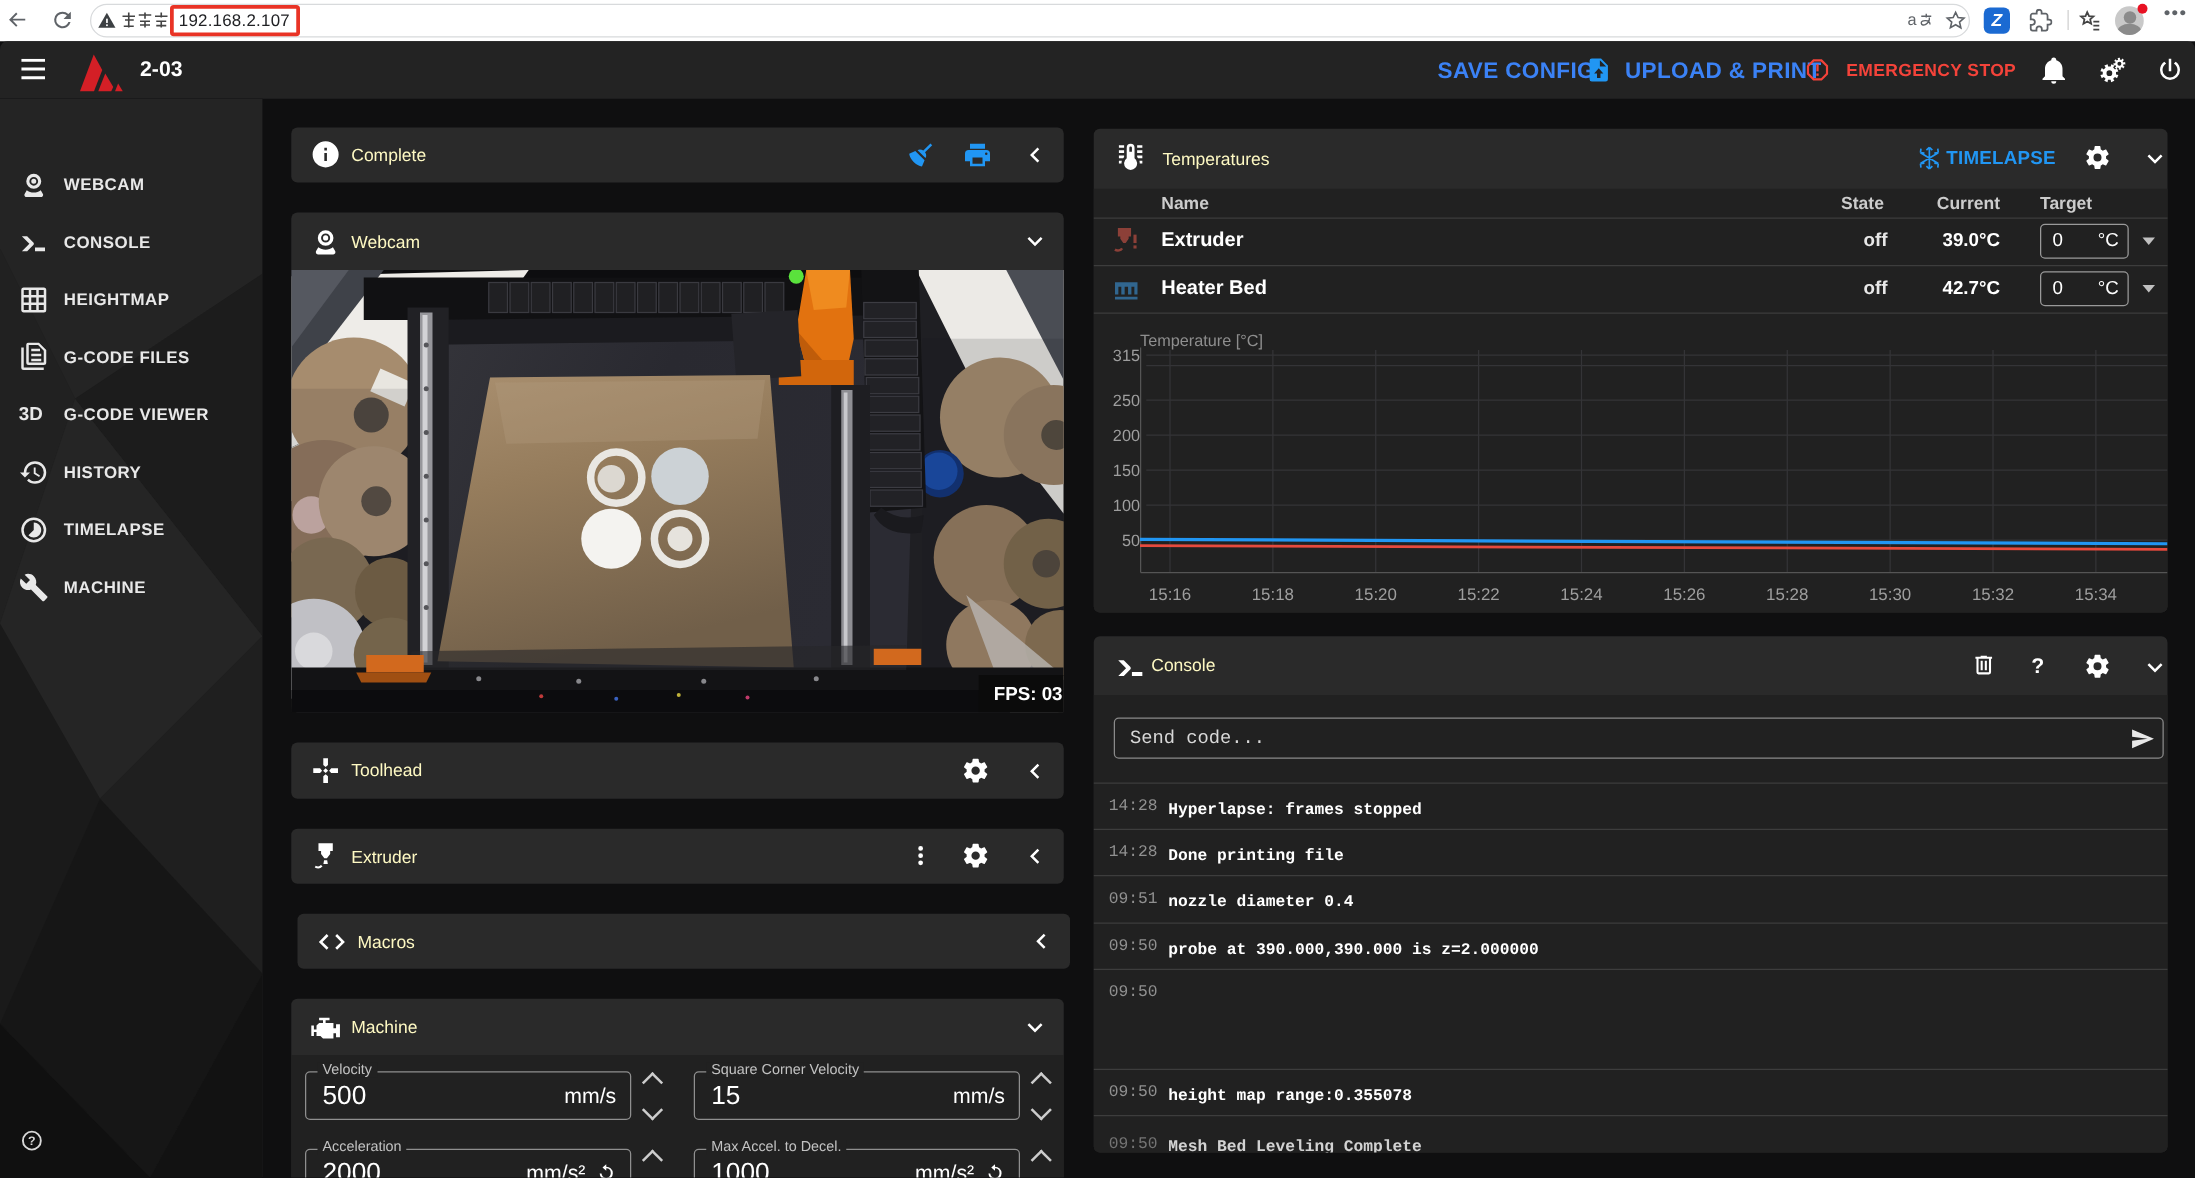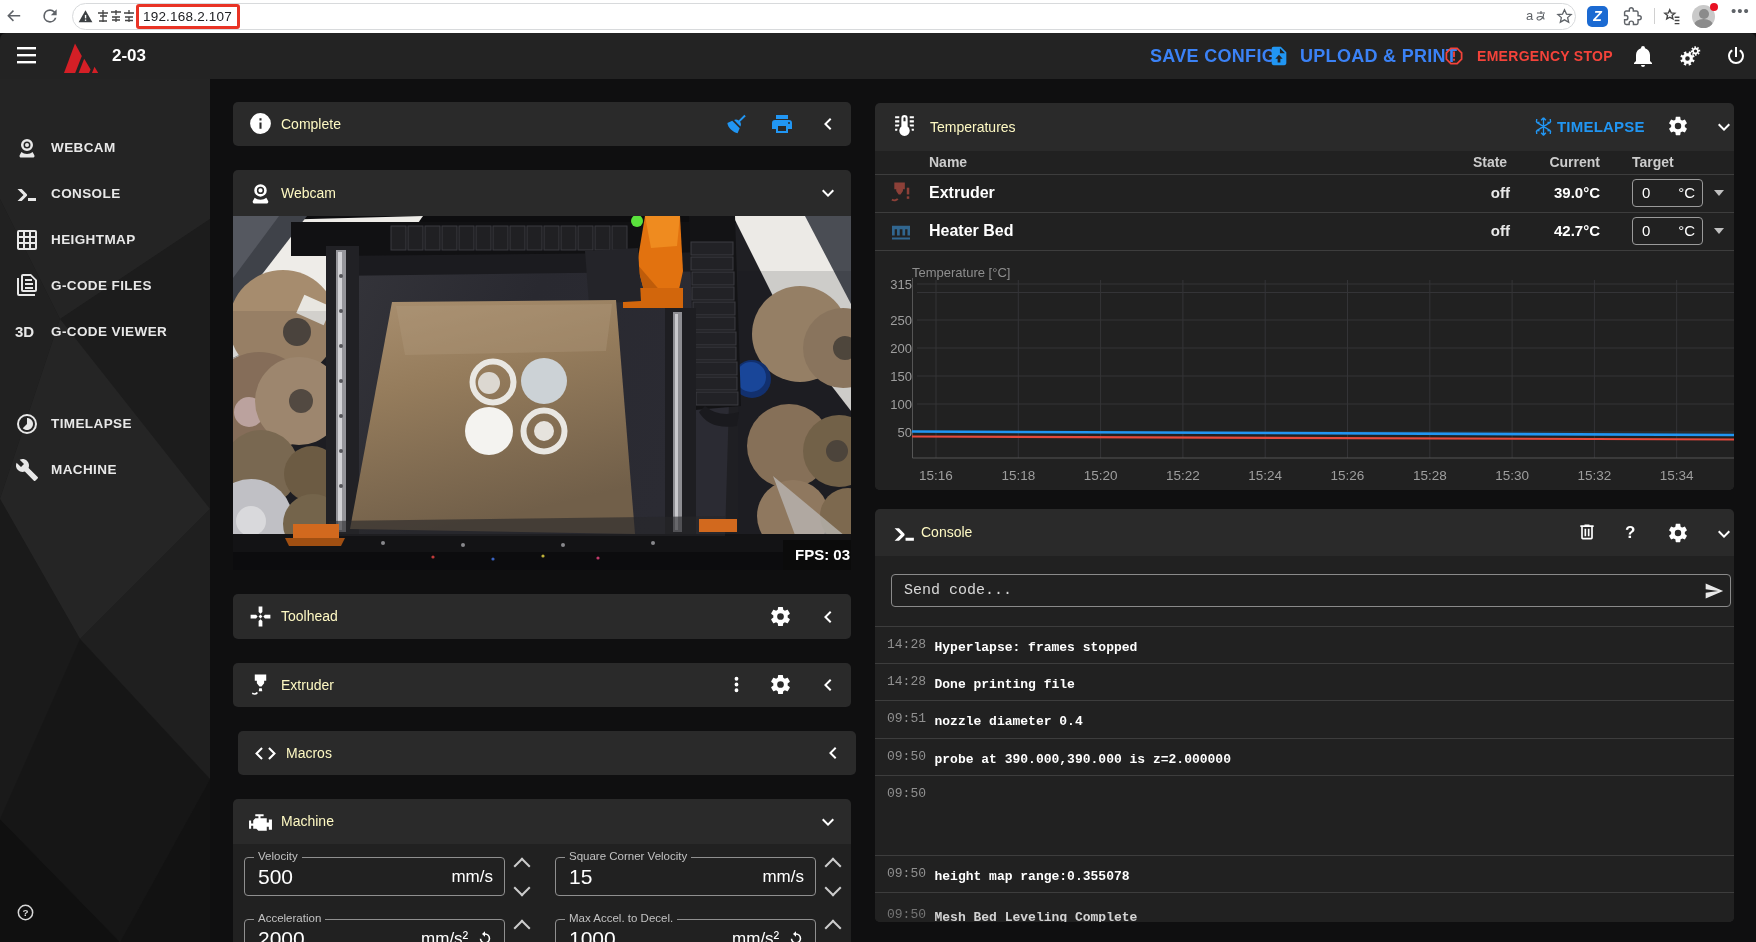--- a/index.html
+++ b/index.html
@@ -182,20 +182,26 @@
   </div>
   <div class="nav-item" style="top:184px">
     <svg class="ic" viewBox="0 0 24 24">
         <path d="M16,0H8A2,2 0 0,0 6,2V16A2,2 0 0,0 8,18H20A2,2 0 0,0 22,16V6L16,0M20,16H8V2H15.5L20,6.5V16M4,4V20H20V22H4A2,2 0 0,1 2,20V4H4M10,5H17V7H10V5M10,9H18V11H10V9M10,13H18V15H10V13Z" fill="#e8e8e8"></path>
       </svg>
     <div class="lb">G-CODE FILES</div>
   </div>
   <div class="nav-item" style="top:230px">
     <div class="ic" style="color:#e8e8e8;font-size:15px;font-weight:bold;line-height:24px;letter-spacing:0px">3D</div>
     <div class="lb">G-CODE VIEWER</div>
+  </div>
+  <div class="nav-item" style="top:276px">
+    <svg class="ic" viewBox="0 0 24 24">
+        <path d="M13.5,8H12V13L16.28,15.54L17,14.33L13.5,12.25V8M13,3A9,9 0 0,0 4,12H1L4.96,16.03L9,12H6A7,7 0 0,1 13,5A7,7 0 0,1 20,12A7,7 0 0,1 13,19C11.07,19 9.32,18.21 8.06,16.94L6.64,18.36C8.27,20 10.5,21 13,21A9,9 0 0,0 22,12A9,9 0 0,0 13,3" fill="#e8e8e8"></path>
+      </svg>
+    <div class="lb">HISTORY</div>
   </div>
   <div class="nav-item" style="top:322px">
     <svg class="ic" viewBox="0 0 24 24">
         <path d="M16.24,7.76C15.07,6.58 13.53,6 12,6V12L7.76,16.24C10.1,18.58 13.9,18.58 16.24,16.24C18.59,13.9 18.59,10.1 16.24,7.76M12,2A10,10 0 0,0 2,12A10,10 0 0,0 12,22A10,10 0 0,0 22,12A10,10 0 0,0 12,2M12,20A8,8 0 0,1 4,12A8,8 0 0,1 12,4A8,8 0 0,1 20,12A8,8 0 0,1 12,20Z" fill="#e8e8e8"></path>
       </svg>
     <div class="lb">TIMELAPSE</div>
   </div>
   <div class="nav-item" style="top:368px">
     <svg class="ic" viewBox="0 0 24 24">
         <path d="M22.7,19L13.6,9.9C14.5,7.6 14,4.9 12.1,3C10.1,1 7.1,0.6 4.7,1.7L9,6L6,9L1.6,4.7C0.4,7.1 0.9,10.1 2.9,12.1C4.8,14 7.5,14.5 9.8,13.6L18.9,22.7C19.3,23.1 19.9,23.1 20.3,22.7L22.6,20.4C23.1,20 23.1,19.3 22.7,19Z" fill="#e8e8e8"></path>

